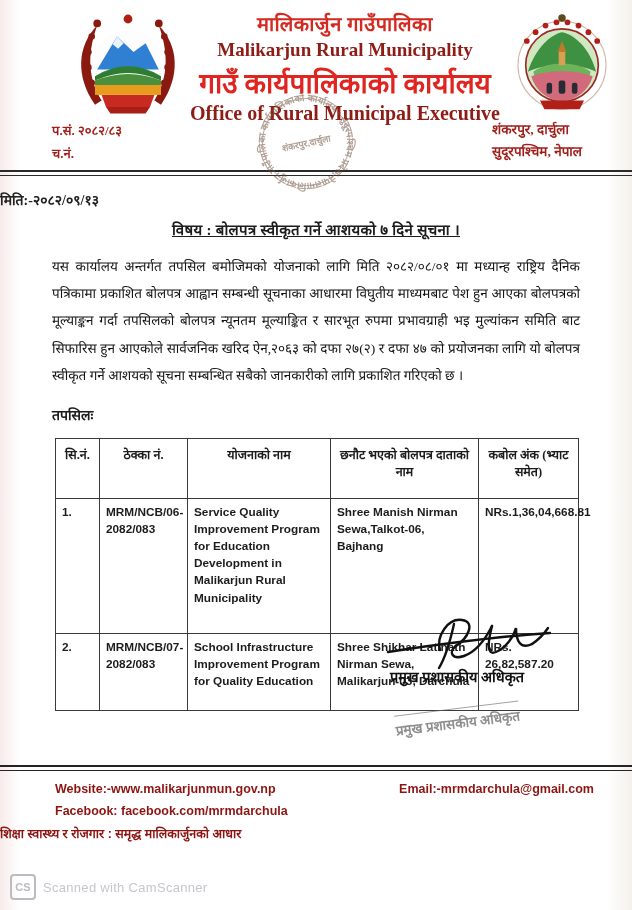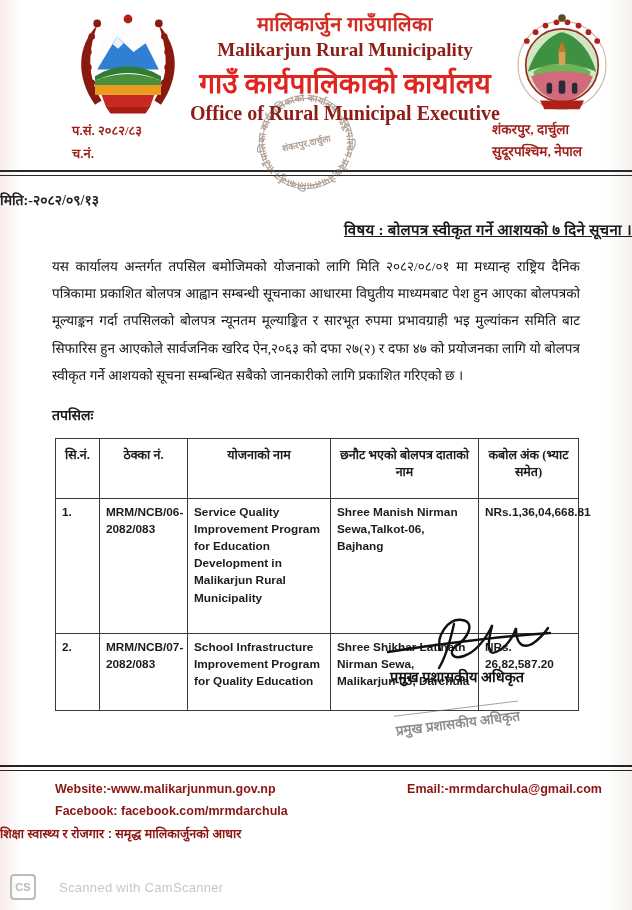--- a/index.html
+++ b/index.html
@@ -13,28 +13,28 @@
     overflow:hidden;
   }
   
   .header{display:flex;justify-content:space-between;align-items:flex-start;padding:8px 14px 0 40px;margin-left:32px;}
   .logo{width:112px;height:110px;flex:0 0 auto;}
   .head-center{flex:1;text-align:center;padding-top:2px;}
   .t-np{font-size:20px;font-weight:bold;color:#d32a22;letter-spacing:.5px;}
   .t-en{font-size:19px;font-weight:bold;color:#8f1d17;margin-top:2px;}
   .o-np{font-size:28px;font-weight:bold;color:#e02520;margin-top:2px;}
   .o-en{font-size:20px;font-weight:bold;color:#8f1d17;margin-top:1px;}
-  .subhead{display:flex;justify-content:space-between;padding:0 50px 0 72px;margin-top:-6px;}
+  .subhead{display:flex;justify-content:space-between;padding:0 50px 0 52px;margin-top:-6px;}
   .refs div{font-size:13px;font-weight:bold;color:#9e1f1a;line-height:1.8;}
   .addr{text-align:left;}
   .addr div{font-size:13.5px;font-weight:bold;color:#9e1f1a;line-height:1.6;}
   .rule{margin:4px 0 0 0;border-top:2.5px solid #2b2b2b;border-bottom:1px solid #2b2b2b;height:3px;}
   .stamp-round{position:absolute;left:252px;top:92px;width:108px;height:100px;opacity:.55;transform:rotate(-12deg);pointer-events:none;}
   .date-row{text-align:left;padding-right:48px;margin-top:14px;font-size:14px;font-weight:bold;color:#222;}
-  .subject-row{text-align:right;margin-top:10px;text-decoration:underline;}
+  .subject-row{text-align:center;margin-top:10px;text-decoration:underline;}
   .subject-row span{font-size:15px;font-weight:bold;text-decoration:underline;letter-spacing:.3px;}
   
   .body-par{margin:14px 52px 0 52px;font-size:13.5px;line-height:2.02;text-align:justify;color:#141414;}
   .details-label{margin:16px 52px 0 52px;font-size:14px;font-weight:bold;}
   
   table.bids{border-collapse:collapse;margin:14px 12px 0 55px;width:523px;table-layout:fixed;
     font-family:"Liberation Sans","DejaVu Sans",sans-serif;}
   table.bids th,table.bids td{border:1.5px solid #3a3a3a;vertical-align:top;padding:5px 6px;}
   table.bids th{font-family:"Liberation Serif","DejaVu Serif",serif;font-size:12.5px;font-weight:bold;text-align:center;padding:7px 4px 18px 4px;}
   table.bids td{font-size:11.8px;font-weight:bold;line-height:1.45;}
@@ -44,27 +44,27 @@
   tr.r1 td{padding-bottom:26px;}
   tr.r2 td{padding-bottom:20px;}
   
   .sig-block{position:absolute;right:60px;top:608px;width:230px;text-align:center;}
   .sig-svg{display:block;margin:0 auto -4px 40px;}
   .sig-title{font-size:14.5px;font-weight:bold;color:#111;}
   .sig-stamp{display:inline-block;margin-top:22px;font-size:13.5px;font-weight:bold;color:#4a4a4a;opacity:.62;transform:rotate(-7deg);border-top:1.5px solid #6a6a6a;padding-top:5px;}
   
   .footer{position:absolute;left:0;right:0;top:765px;}
   .f-rule{border-top:2.5px solid #242424;border-bottom:1px solid #242424;height:3px;margin:0;}
-  .f-grid{display:flex;justify-content:space-between;padding:8px 30px 0 55px;
+  .f-grid{display:flex;justify-content:space-between;padding:8px 38px 0 55px;
     font-family:"Liberation Sans","DejaVu Sans",sans-serif;}
   .f-col div{font-size:12.5px;font-weight:bold;color:#8c1512;line-height:1.75;}
   .f-tag{text-align:left;font-size:12.5px;font-weight:bold;color:#8c1512;margin-top:2px;
     font-family:"Liberation Sans","DejaVu Sans",sans-serif;}
   
-  .cam{position:absolute;left:10px;bottom:10px;display:flex;align-items:center;gap:23px;
+  .cam{position:absolute;left:10px;bottom:10px;display:flex;align-items:center;gap:7px;
     font-family:"Liberation Sans","DejaVu Sans",sans-serif;}
   .cam-badge{width:22px;height:22px;border:2px solid #b9bcc0;border-radius:4px;color:#b9bcc0;
     font-size:11px;font-weight:bold;display:flex;align-items:center;justify-content:center;}
   .cam-text{font-size:13px;color:#c4c7cb;letter-spacing:.3px;}
 </style>
 </head>
 <body>
 
 <div class="page">
 

